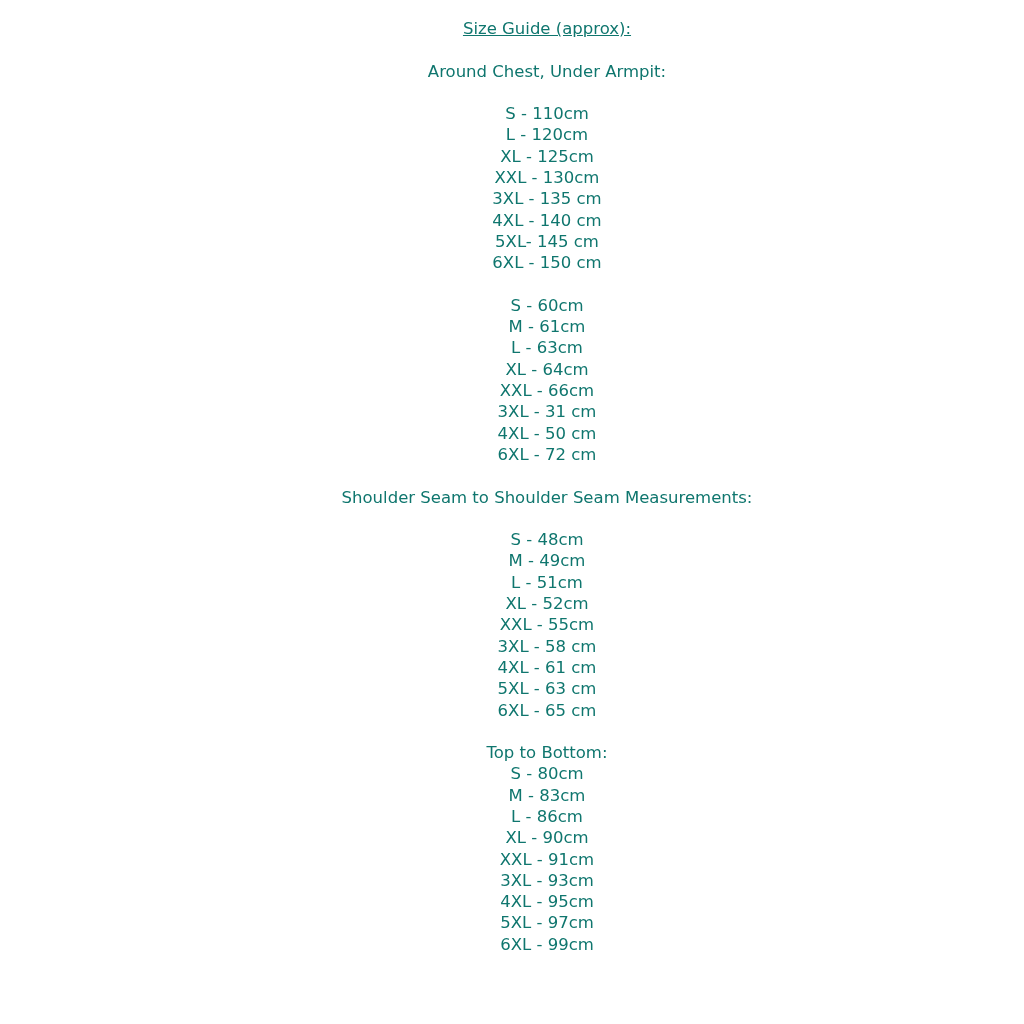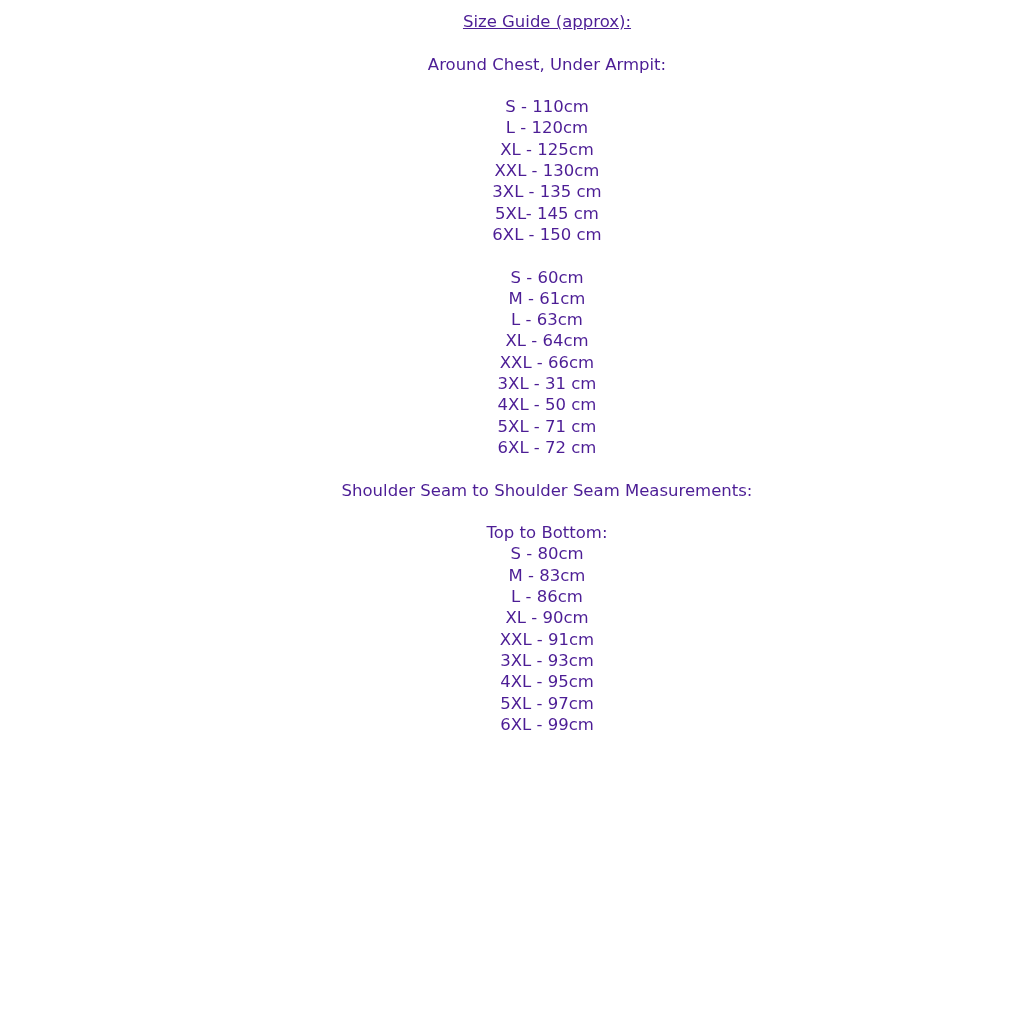--- a/index.html
+++ b/index.html
@@ -5,28 +5,28 @@
   html, body {
     margin: 0;
     padding: 0;
     background: #ffffff;
     width: 1024px;
     height: 1024px;
     overflow: hidden;
   }
   .page {
     box-sizing: border-box;
-    padding-top: 11px;
+    padding-top: 18px;
     margin-left: 70px;
     width: 954px;
     text-align: center;
     font-family: "DejaVu Sans", "Liberation Sans", sans-serif;
     font-size: 16.5px;
     line-height: 21.3px;
-    color: #4c1d95;
+    color: #0f766e;
     -webkit-font-smoothing: antialiased;
   }
   .title {
     text-decoration: underline;
   }
   .gap-after {
     margin-bottom: 21.3px;
   }
   .line {
     white-space: pre;
@@ -39,37 +39,48 @@
 
   <div class="line title gap-after">Size Guide (approx):</div>
 
   <div class="line gap-after">Around Chest, Under Armpit:</div>
   <div class="items gap-after">
     <div class="line">S - 110cm</div>
     <div class="line">L - 120cm</div>
     <div class="line">XL - 125cm</div>
     <div class="line">XXL - 130cm</div>
     <div class="line">3XL - 135 cm</div>
+    <div class="line">4XL - 140 cm</div>
     <div class="line">5XL- 145 cm</div>
     <div class="line">6XL - 150 cm</div>
   </div>
 
   <div class="items gap-after">
     <div class="line">S - 60cm</div>
     <div class="line">M - 61cm</div>
     <div class="line">L - 63cm</div>
     <div class="line">XL - 64cm</div>
     <div class="line">XXL - 66cm</div>
     <div class="line">3XL - 31 cm</div>
     <div class="line">4XL - 50 cm</div>
-    <div class="line">5XL - 71 cm</div>
     <div class="line">6XL - 72 cm</div>
   </div>
 
   <div class="line gap-after">Shoulder Seam to Shoulder Seam Measurements:</div>
+  <div class="items gap-after">
+    <div class="line">S - 48cm</div>
+    <div class="line">M - 49cm</div>
+    <div class="line">L - 51cm</div>
+    <div class="line">XL - 52cm</div>
+    <div class="line">XXL - 55cm</div>
+    <div class="line">3XL - 58 cm</div>
+    <div class="line">4XL - 61 cm</div>
+    <div class="line">5XL - 63 cm</div>
+    <div class="line">6XL - 65 cm</div>
+  </div>
 
   <div class="line">Top to Bottom:</div>
   <div class="items">
     <div class="line">S - 80cm</div>
     <div class="line">M - 83cm</div>
     <div class="line">L - 86cm</div>
     <div class="line">XL - 90cm</div>
     <div class="line">XXL - 91cm</div>
     <div class="line">3XL - 93cm</div>
     <div class="line">4XL - 95cm</div>

